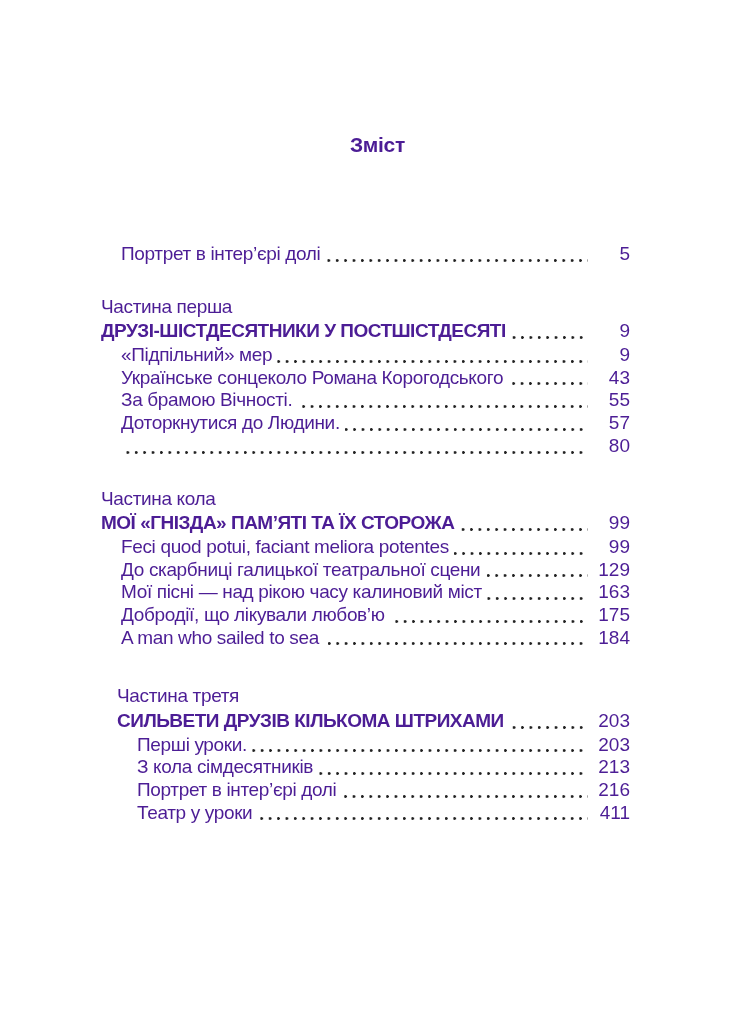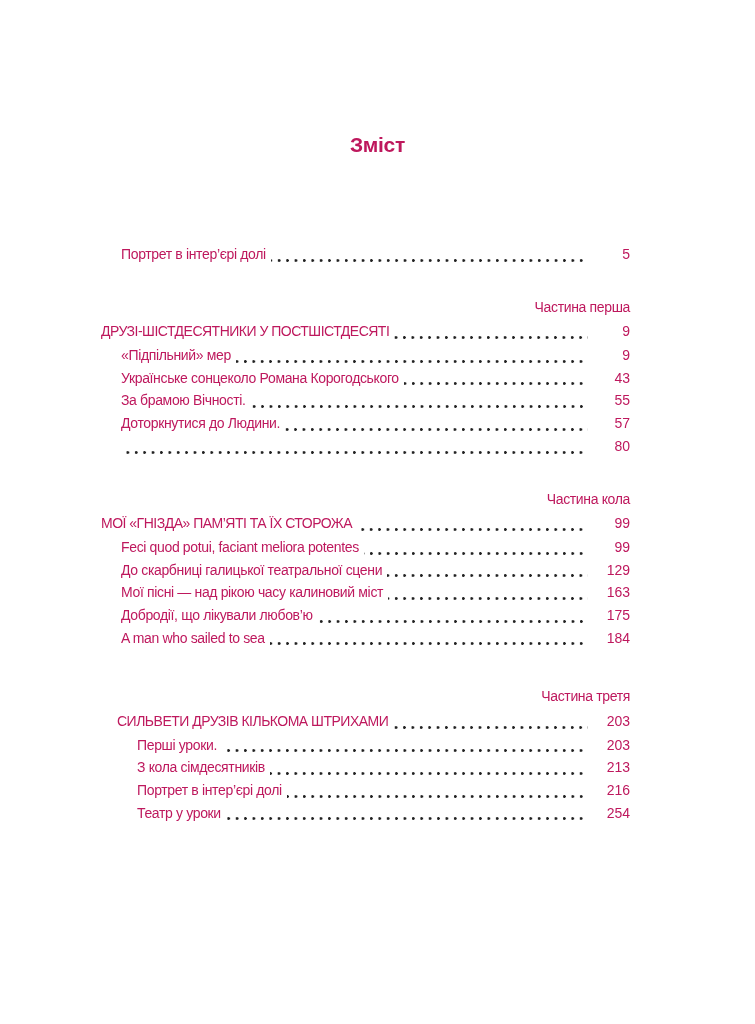--- a/index.html
+++ b/index.html
@@ -7,38 +7,38 @@
     padding: 0;
     background: #ffffff;
   }
   .page {
     position: relative;
     width: 755px;
     height: 1024px;
     background: #ffffff;
     overflow: hidden;
     font-family: "Liberation Sans", sans-serif;
-    color: #be185d;
+    color: #4c1d95;
   }
   .toc-title {
     position: absolute;
     top: 133px;
     left: 0;
     width: 755px;
     text-align: center;
     font-size: 21px;
     font-weight: 700;
     letter-spacing: -0.3px;
   }
   .toc {
     position: absolute;
     top: 243px;
     left: 101px;
     width: 529px;
-    font-size: 14px;
+    font-size: 19px;
     letter-spacing: -0.35px;
   }
   .row {
     display: flex;
     align-items: baseline;
     height: 22.7px;
     line-height: 22.7px;
     white-space: nowrap;
   }
   .row .t {
@@ -51,27 +51,26 @@
     margin-top: 30px;
   }
   .section.s3 {
     margin-top: 36px;
     margin-left: 16px;
   }
   .sec-label {
     height: 22.7px;
     line-height: 22.7px;
     margin-bottom: 2px;
-    text-align: right;
   }
   .row.head {
     margin-bottom: 1px;
   }
   .row.head .t {
-    font-weight: 400;
+    font-weight: 700;
     letter-spacing: -0.5px;
   }
   .leader {
     flex: 1 1 auto;
     align-self: flex-end;
     height: 3px;
     margin: 0 0 4px 5px;
     background-image: radial-gradient(circle at 1.3px 1.5px, #222222 1.15px, transparent 1.6px);
     background-size: 8.4px 3px;
     background-repeat: repeat-x;
@@ -184,18 +183,18 @@
         <span class="num">213</span>
       </div>
       <div class="row indent">
         <span class="t">Портрет в інтер’єрі долі</span>
         <span class="leader"></span>
         <span class="num">216</span>
       </div>
       <div class="row indent">
         <span class="t">Театр у уроки</span>
         <span class="leader"></span>
-        <span class="num">254</span>
+        <span class="num">411</span>
       </div>
     </div>
 
   </div>
 </div>
 
 </body></html>

